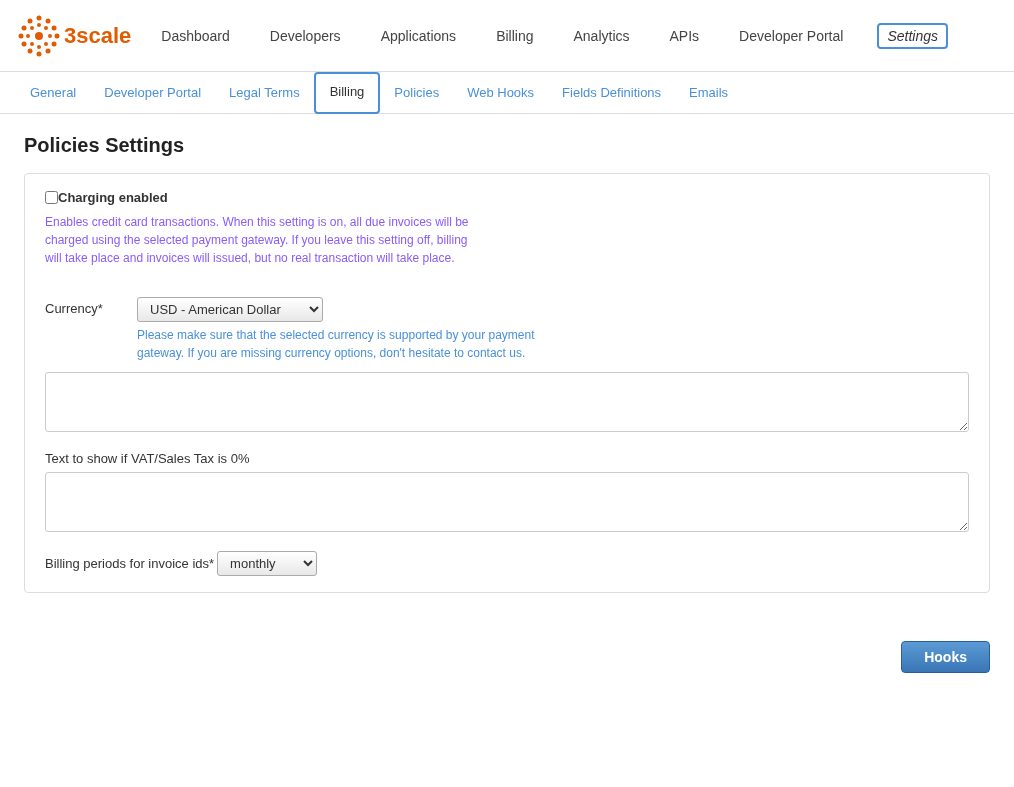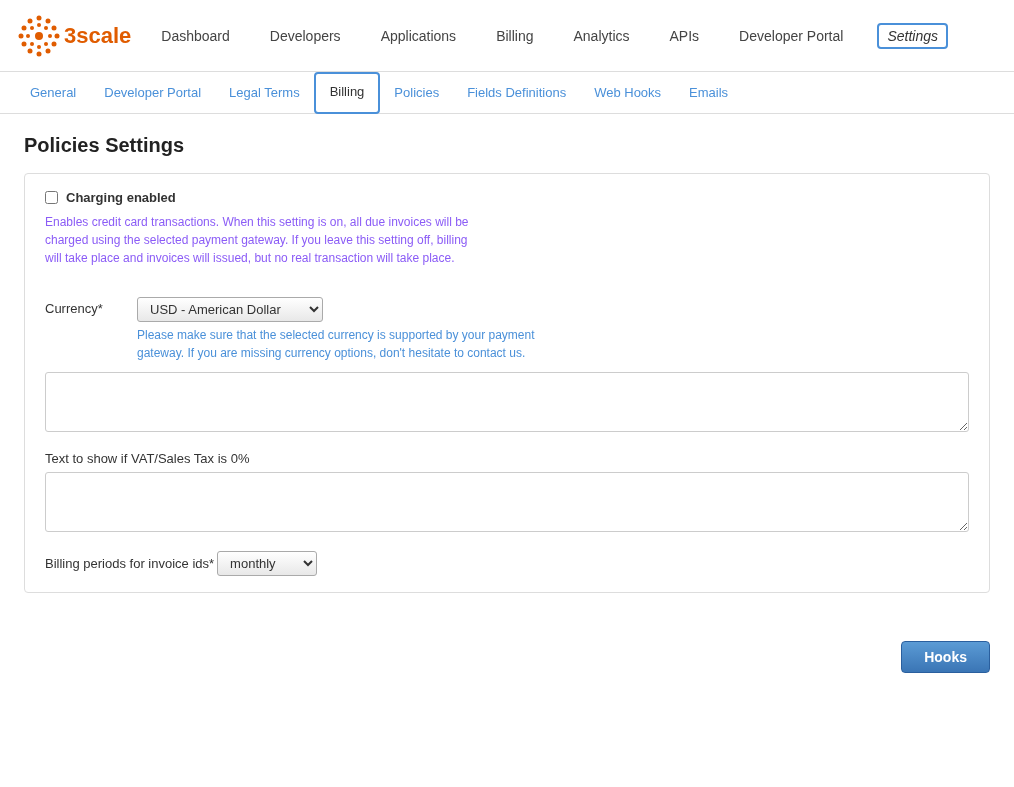--- a/index.html
+++ b/index.html
@@ -104,21 +104,20 @@
     }
     .mode-info {
       font-size: 13px;
       color: #cc4400;
     }
 
     
     .charging-row {
       display: flex;
       align-items: center;
-      gap: 8px;
       margin-bottom: 8px;
     }
     .charging-label { font-size: 13px; font-weight: bold; }
     .charging-desc {
       font-size: 12px;
       color: #8b5cf6;
       line-height: 1.5;
       margin-bottom: 30px;
       max-width: 440px;
     }
@@ -254,22 +253,22 @@
     <a class="nav-link active">Settings</a>
   </div>
 </div>
 
 <div id="sub-nav">
   <a class="sub-nav-link">General</a>
   <a class="sub-nav-link">Developer Portal</a>
   <a class="sub-nav-link">Legal Terms</a>
   <a class="sub-nav-link active">Billing</a>
   <a class="sub-nav-link">Policies</a>
+  <a class="sub-nav-link">Web Hooks</a>
   <a class="sub-nav-link">Fields Definitions</a>
-  <a class="sub-nav-link">Web Hooks</a>
   <a class="sub-nav-link">Emails</a>
 </div>
 
 <div id="page-content">
   <h1 id="page-title">Policies Settings</h1>
 
 
   <div class="section-box">
 
     <div class="charging-row">

